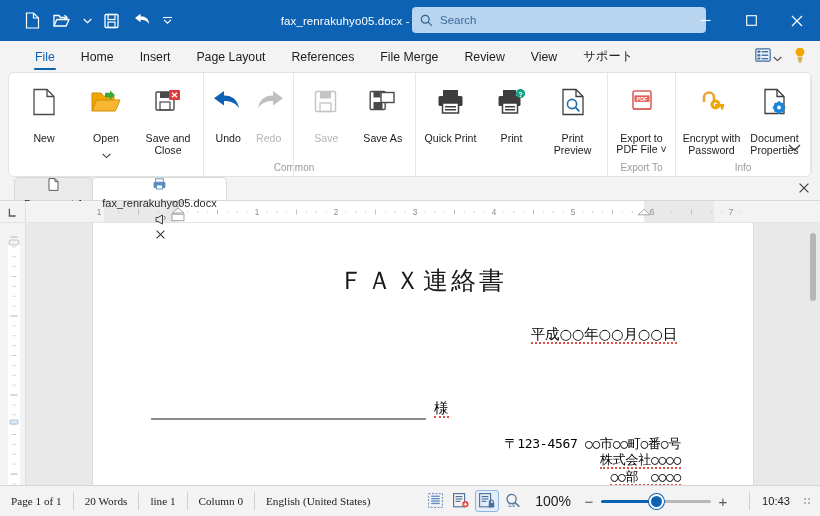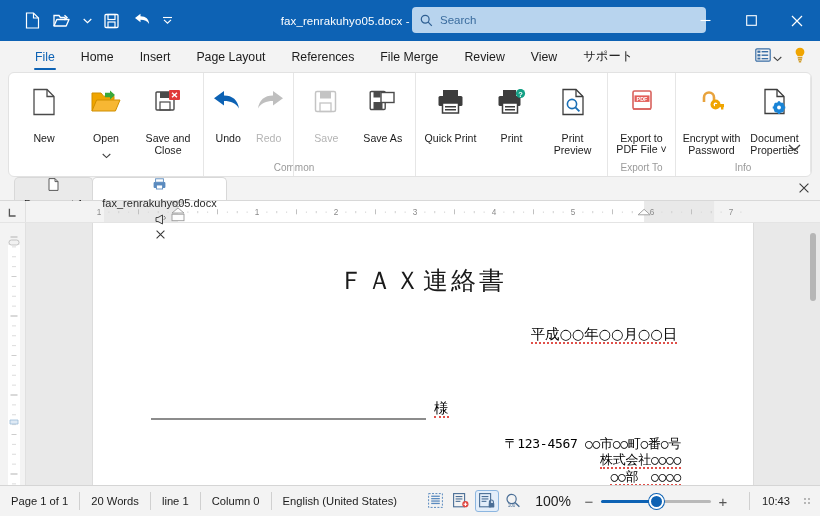--- a/index.html
+++ b/index.html
@@ -269,20 +269,21 @@
     display: flex; align-items: center;
     font-size: 11.2px; color: #1c1c1c;
     padding: 0 6px 0 0;
   }
   .sb-left { display: flex; align-items: center; height: 100%; }
   .sb-cell {
     padding: 0 11px; height: 18px;
     display: flex; align-items: center;
     border-right: 1px solid #d0d0d0;
     white-space: nowrap;
+    font-family: Liberation Serif, serif;
   }
   .sb-cell:last-child { border-right: none; }
   .sb-right { margin-left: auto; display: flex; align-items: center; gap: 2px; }
   .vbtn {
     width: 24px; height: 22px; display: flex; align-items: center; justify-content: center;
     border-radius: 3px;
   }
   .vbtn.active { background: #e3eefa; border: 1px solid #8cb6e0; }
   .zoom-pct { font-size: 14px; padding: 0 6px 0 8px; }
   .zoom-minus, .zoom-plus {

